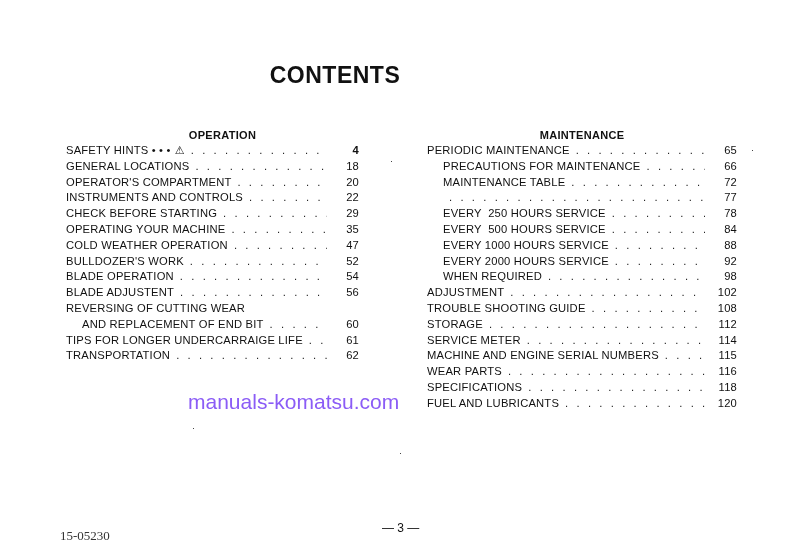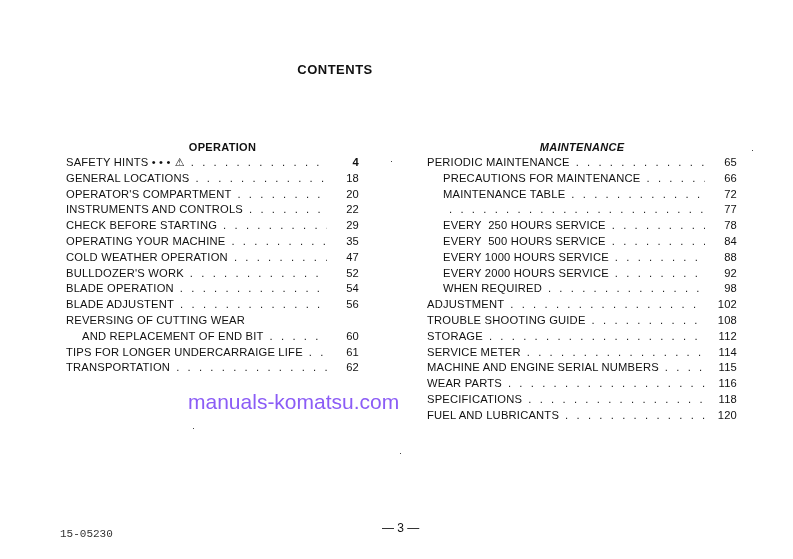--- a/index.html
+++ b/index.html
@@ -1,33 +1,33 @@
 <!DOCTYPE html>
 <html><head>
   <meta charset="utf-8">
   <style>
     html, body { margin:0; padding:0; background:#ffffff; }
     body { width:793px; height:559px; position:relative; overflow:hidden; color:#111; font-family:"Liberation Sans", sans-serif; }
-    .title { position:absolute; left:0; width:670px; top:62px; text-align:center; font-weight:bold; font-size:13px; letter-spacing:0.5px; }
-    .col { position:absolute; top:140px; }
+    .title { position:absolute; left:0; width:670px; top:62px; text-align:center; font-weight:bold; font-size:23px; letter-spacing:0.5px; }
+    .col { position:absolute; top:128px; }
     .col-left { left:66px; width:293px; }
     .col-right { left:427px; width:310px; }
     .col-head { text-align:center; font-size:11px; font-weight:bold; height:15px; line-height:15px; letter-spacing:0.3px; }
     .col-left .col-head { padding-left:20px; }
-    .col-right .col-head { padding-left:0;font-style:italic; }
+    .col-right .col-head { padding-left:0; }
     .row { display:flex; align-items:center; height:15.8px; line-height:15.8px; font-size:11.2px; letter-spacing:0.2px; white-space:nowrap; }
     .row .lbl { flex:0 0 auto; }
     .row .dots { flex:1 1 auto; overflow:hidden; margin:0 6px; letter-spacing:2.6px; color:#222; }
     .row .dots::before { content:". . . . . . . . . . . . . . . . . . . . . . . . . . . . . . . . . . . . . . . . . . . . . . . . . ."; }
     .row .pg { flex:0 0 26px; text-align:right; }
     .row.indent1 { padding-left:16px; }
     .row.nodots .dots::before { content:""; }
     .warn { font-size:11px; margin-left:4px; }
     .watermark { position:absolute; left:188px; top:390px; font-size:21px; color:#8b5cf6; }
-    .footer-code { position:absolute; left:60px; top:528px; font-size:11px; color:#333; font-family:Liberation Mono, monospace; }
+    .footer-code { position:absolute; left:60px; top:528px; font-size:13px; color:#333; font-family:Liberation Serif, serif; }
     .page-num { position:absolute; left:382px; top:521px; font-size:12px; }
     .speck { position:absolute; width:1px; height:1px; background:#444; }
   </style>
 </head>
 <body>
 
 <div class="title">CONTENTS</div>
 
 <div class="col col-left">
   <div class="col-head">OPERATION</div>

